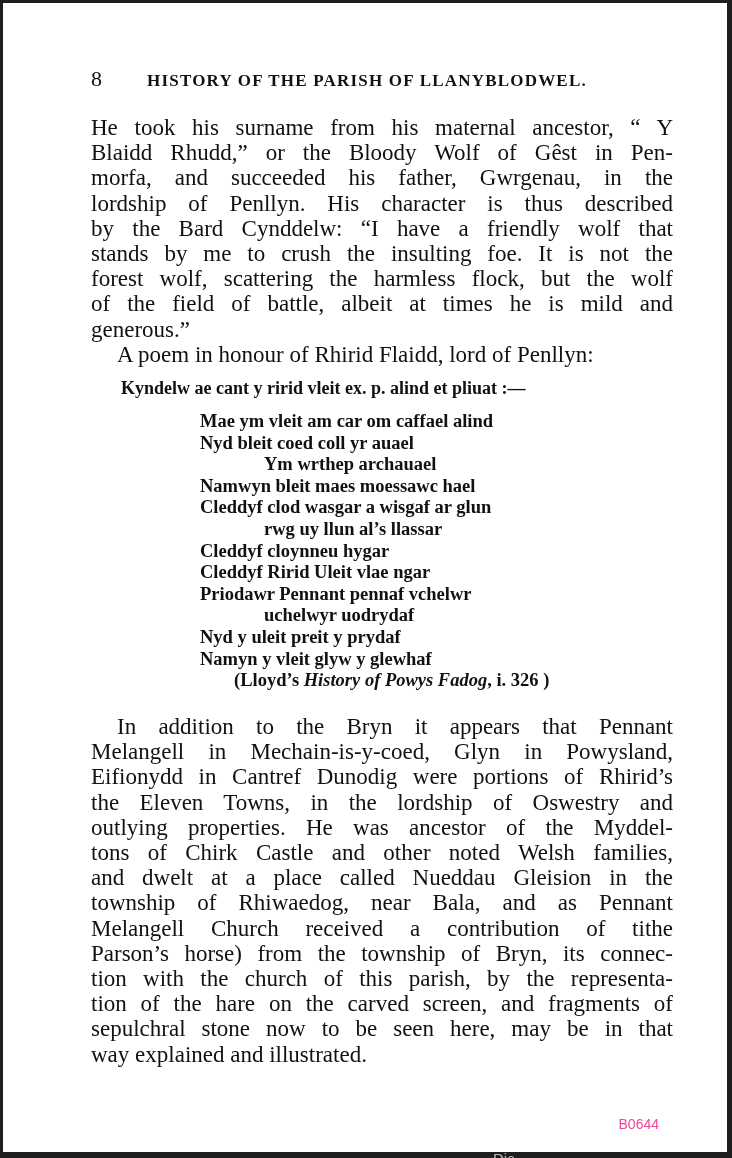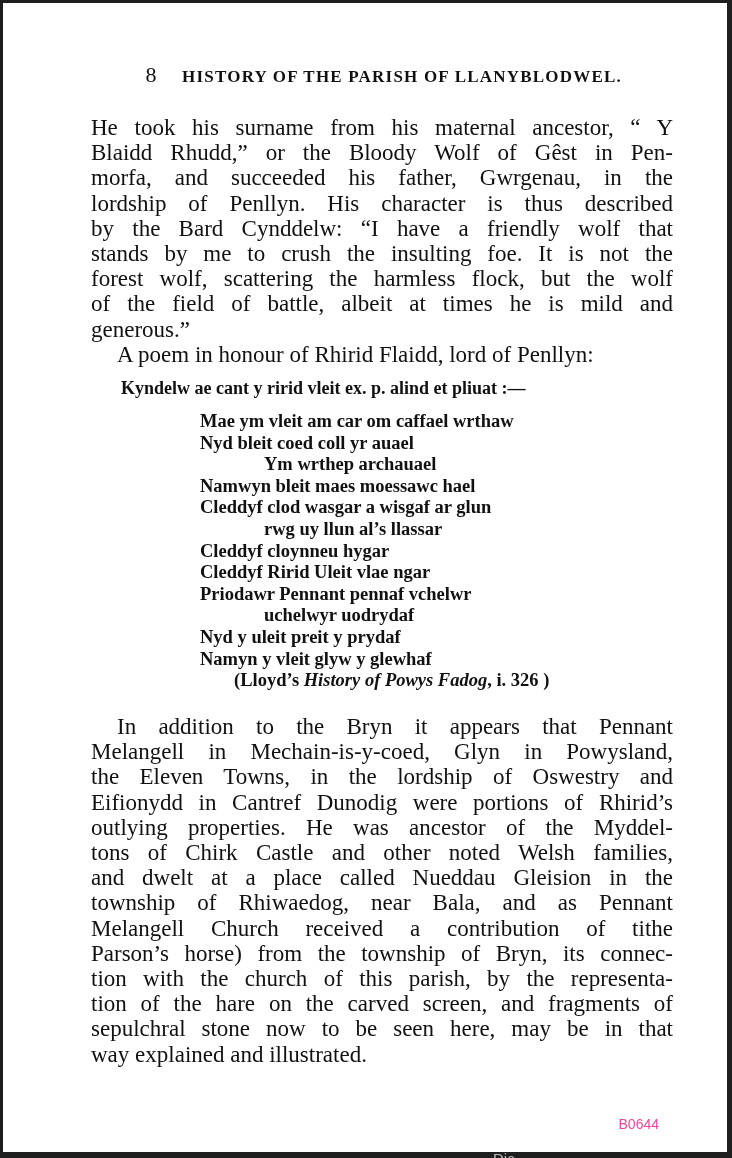--- a/index.html
+++ b/index.html
@@ -11,26 +11,25 @@
   .page {
     position: absolute;
     left: 3px; top: 3px;
     width: 724px; height: 1149px;
     background: #ffffff;
     color: #111111;
     font-family: "DejaVu Serif", "Liberation Serif", serif;
   }
   .running-head {
     position: absolute;
-    left: 76px; top: 60px;
+    left: 88px; top: 60px;
     width: 590px;
     font-size: 19px;
-    line-height: 24px;
+    line-height: 32px;
     white-space: nowrap;
-    text-align: center;
   }
   .page-num { display: inline-block; width: 50px; font-family: "Liberation Serif", serif; font-size: 22px; }
   .head-title { font-family: "Liberation Serif", serif; font-weight: bold; letter-spacing: 1.2px; font-size: 17px; }
 
   .para {
     position: absolute;
     left: 88px;
     width: 582px;
     font-family: "Liberation Serif", serif;
     font-size: 23px;
@@ -105,40 +104,40 @@
     <span class="line last">generous.”</span>
   </div>
 
   <div class="para p2">
     <span class="line last indent">A poem in honour of Rhirid Flaidd, lord of Penllyn:</span>
   </div>
 
   <div class="source-line">Kyndelw ae cant y ririd vleit ex. p. alind et pliuat :—</div>
 
   <div class="poem">
-    <span class="pl">Mae ym vleit am car om caffael wrthaw</span>
+    <span class="pl">Mae ym vleit am car om caffael alind</span>
     <span class="pl">Nyd bleit coed coll yr auael</span>
     <span class="pl indent">Ym wrthep archauael</span>
     <span class="pl">Namwyn bleit maes moessawc hael</span>
     <span class="pl">Cleddyf clod wasgar a wisgaf ar glun</span>
     <span class="pl indent">rwg uy llun al’s llassar</span>
     <span class="pl">Cleddyf cloynneu hygar</span>
     <span class="pl">Cleddyf Ririd Uleit vlae ngar</span>
     <span class="pl">Priodawr Pennant pennaf vchelwr</span>
     <span class="pl indent">uchelwyr uodrydaf</span>
     <span class="pl">Nyd y uleit preit y prydaf</span>
     <span class="pl">Namyn y vleit glyw y glewhaf</span>
     <span class="citation"><span>(Lloyd’s </span><em>History of Powys Fadog</em><span>, i. 326 )</span></span>
   </div>
 
   <div class="para p3">
     <span class="line indent">In addition to the Bryn it appears that Pennant</span>
     <span class="line">Melangell in Mechain-is-y-coed, Glyn in Powysland,</span>
+    <span class="line">Eifionydd in Cantref Dunodig were portions of Rhirid’s</span>
     <span class="line">the Eleven Towns, in the lordship of Oswestry and</span>
-    <span class="line">Eifionydd in Cantref Dunodig were portions of Rhirid’s</span>
     <span class="line">outlying properties.  He was ancestor of the Myddel-</span>
     <span class="line">tons of Chirk Castle and other noted Welsh families,</span>
     <span class="line">and dwelt at a place called Nueddau Gleision in the</span>
     <span class="line">township of Rhiwaedog, near Bala, and as Pennant</span>
     <span class="line">Melangell Church received a contribution of tithe</span>
     <span class="line">Parson’s horse) from the township of Bryn, its connec-</span>
     <span class="line">tion with the church of this parish, by the representa-</span>
     <span class="line">tion of the hare on the carved screen, and fragments of</span>
     <span class="line">sepulchral stone now to be seen here, may be in that</span>
     <span class="line last">way explained and illustrated.</span>

